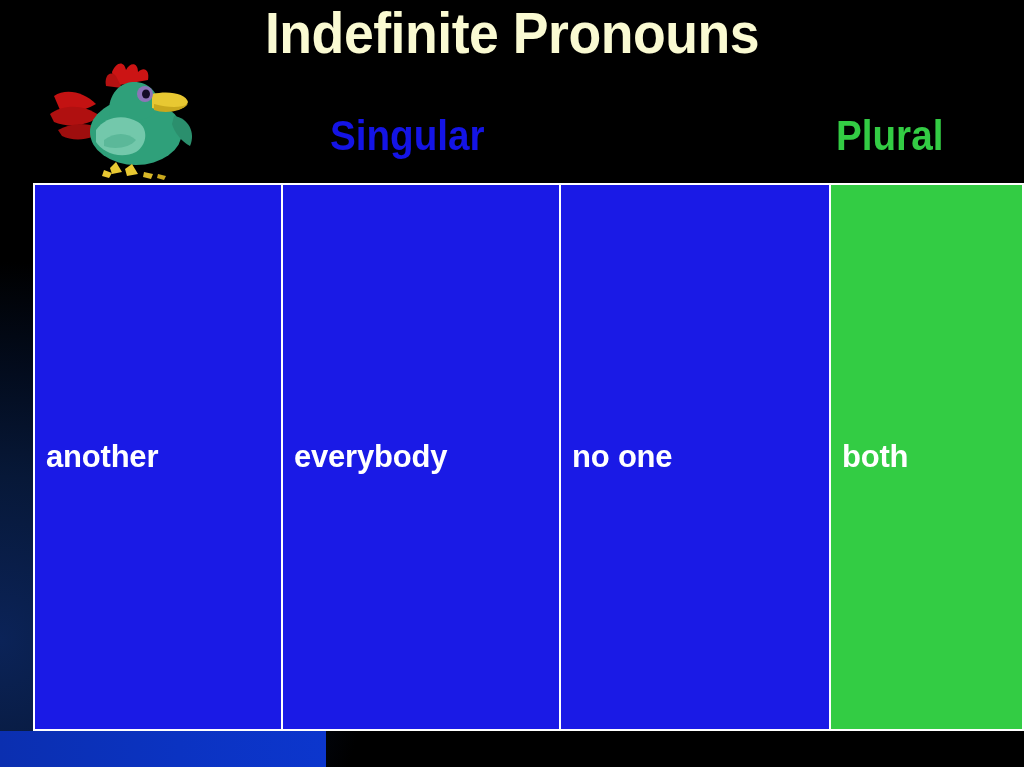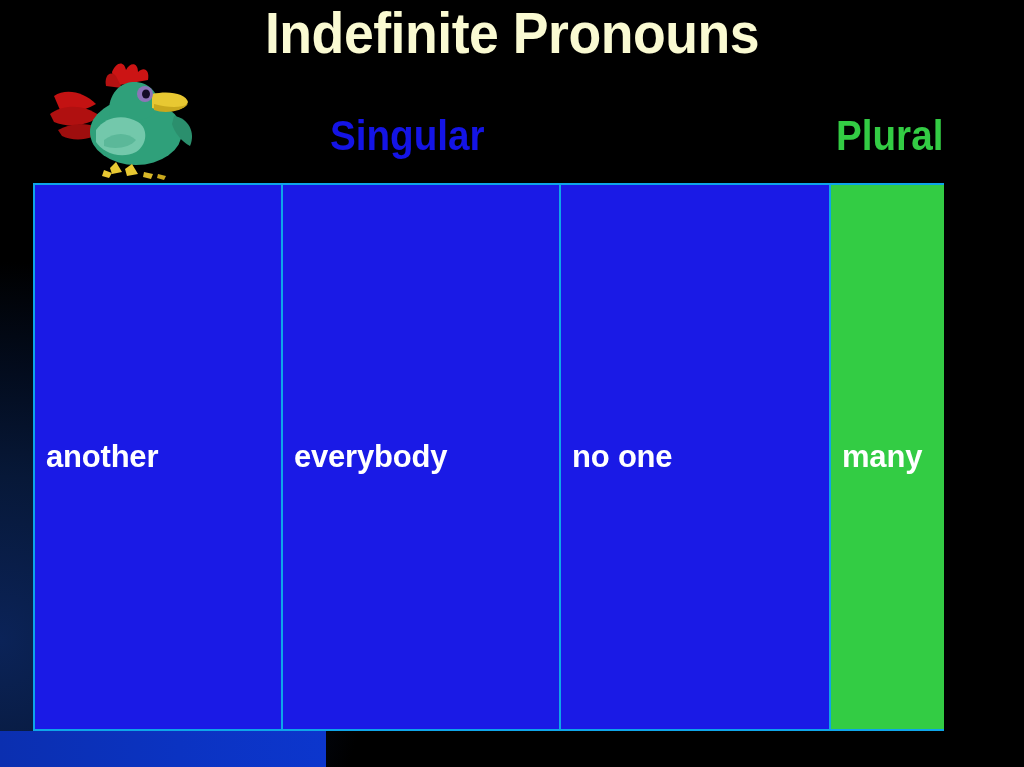--- a/index.html
+++ b/index.html
@@ -2,21 +2,21 @@
 <html><head>
 <meta charset="utf-8">
 <style>
   html, body {
     margin: 0;
     padding: 0;
     background: #000000;
   }
   #slide {
     position: relative;
-    width: 944px;
+    width: 1024px;
     height: 767px;
     overflow: hidden;
     background: #000000;
     font-family: "Liberation Sans", sans-serif;
   }
   
   .bg-gradient {
     position: absolute;
     left: 0; top: 0;
     width: 1024px; height: 767px;
@@ -88,21 +88,21 @@
   .table {
     position: absolute;
     left: 33px;
     top: 183px;
     width: 989px;
     height: 548px;
     border-collapse: collapse;
     table-layout: fixed;
   }
   .table td {
-    border: 2px solid #0ea5e9;
+    border: 2px solid #ffffff;
     color: #ffffff;
     font-size: 31px;
     font-weight: bold;
     padding: 0 0 0 11px;
     height: 91px;
     vertical-align: middle;
     white-space: nowrap;
     overflow: hidden;
     letter-spacing: -0.2px;
   }
@@ -161,20 +161,20 @@
       <col class="col-a">
         <col class="col-b">
         <col class="col-c">
         <col class="col-d">
     </colgroup>
     <tbody>
       <tr>
         <td class="sing">another</td>
         <td class="sing">everybody</td>
         <td class="sing">no one</td>
-        <td class="plur">many</td>
+        <td class="plur">both</td>
       </tr>
     </tbody>
   </table>
 
   <div class="bottom-bar"></div>
 
 </div>
 
 </body></html>

